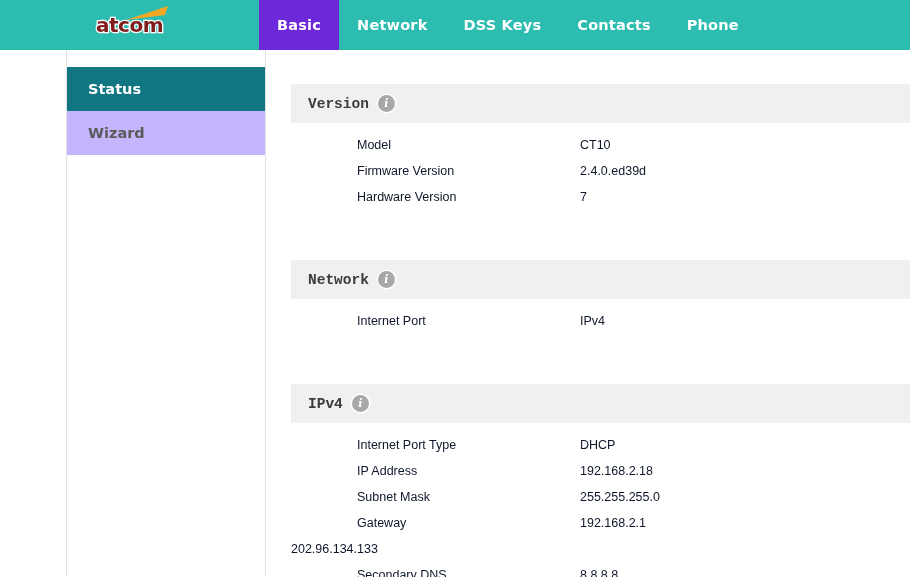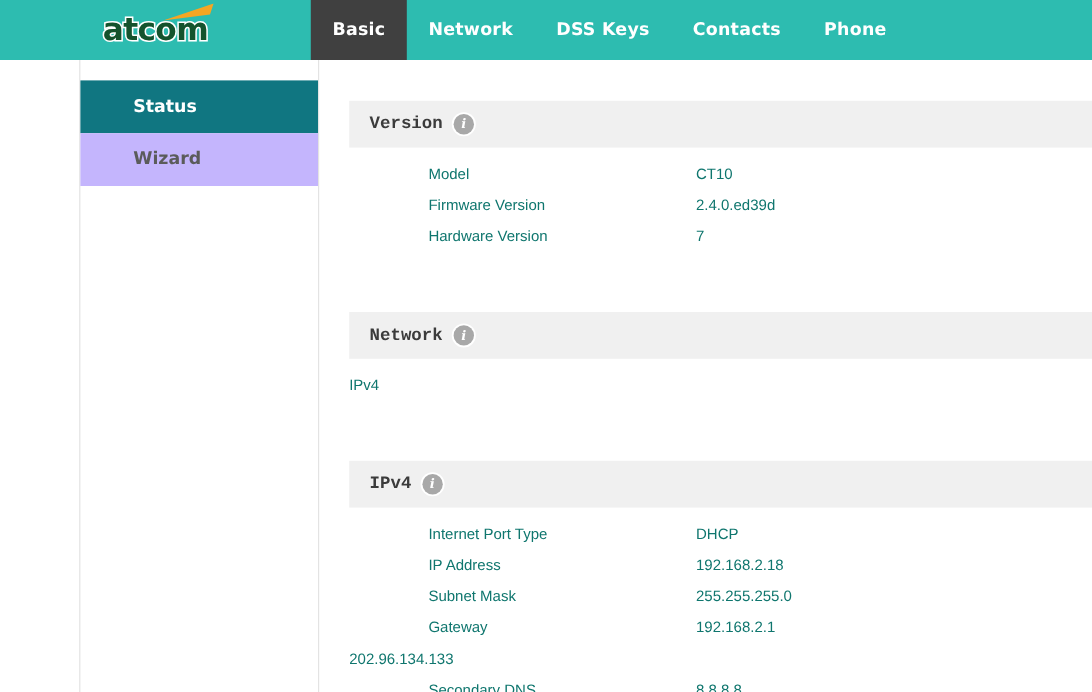--- a/index.html
+++ b/index.html
@@ -32,23 +32,23 @@
     display: flex;
     align-items: center;
     justify-content: center;
     position: relative;
   }
 
   .logo {
     position: relative;
     font-family: "DejaVu Sans", sans-serif;
     font-weight: bold;
-    font-size: 26px;
+    font-size: 20px;
     letter-spacing: -0.5px;
-    color: #14532d;
+    color: #7f1d1d;
     -webkit-text-stroke: 2.5px #ffffff;
     paint-order: stroke fill;
     line-height: 1;
     padding: 0 4px;
     text-align: right;
   }
 
   .logo-text {
     position: relative;
     z-index: 2;
@@ -78,21 +78,21 @@
     font-weight: bold;
     font-size: 14.5px;
     letter-spacing: 0.2px;
     padding: 0 18px;
     cursor: pointer;
     white-space: nowrap;
     font-family: "DejaVu Sans", sans-serif;
   }
 
   .nav-tab.active {
-    background: #404040;
+    background: #6d28d9;
   }
 
   
   .page {
     position: relative;
     width: 910px;
     height: 527px;
     background: #ffffff;
   }
 
@@ -104,21 +104,21 @@
     height: 527px;
     border-left: 1px solid #e3e3e3;
     border-right: 1px solid #e3e3e3;
     background: #ffffff;
   }
 
   .side-item {
     height: 44px;
     display: flex;
     align-items: center;
-    padding-left: 44px;
+    padding-left: 21px;
     font-weight: bold;
     font-size: 14.5px;
     cursor: pointer;
     font-family: "DejaVu Sans", sans-serif;
   }
 
   .side-item.active {
     background: #107681;
     color: #ffffff;
     margin-top: 17px;
@@ -182,21 +182,21 @@
 
   .rows {
     padding-top: 9px;
   }
 
   .row {
     height: 26px;
     display: flex;
     align-items: center;
     font-size: 12.5px;
-    color: #0f766e;
+    color: #0f172a;
   }
 
   .row-label {
     width: 289px;
     padding-left: 66px;
   }
 
   .row-value {
     flex: 1;
   }
@@ -277,20 +277,21 @@
 
     <div class="section">
       <div class="section-header">
         <span class="section-title">Network</span>
         <span class="info-icon">
             <span>i</span>
           </span>
       </div>
       <div class="rows">
         <div class="row">
+          <div class="row-label">Internet Port</div>
           <div class="row-value">IPv4</div>
         </div>
       </div>
     </div>
 
     <div class="gap-md"></div>
 
     <div class="section">
       <div class="section-header">
         <span class="section-title">IPv4</span>

